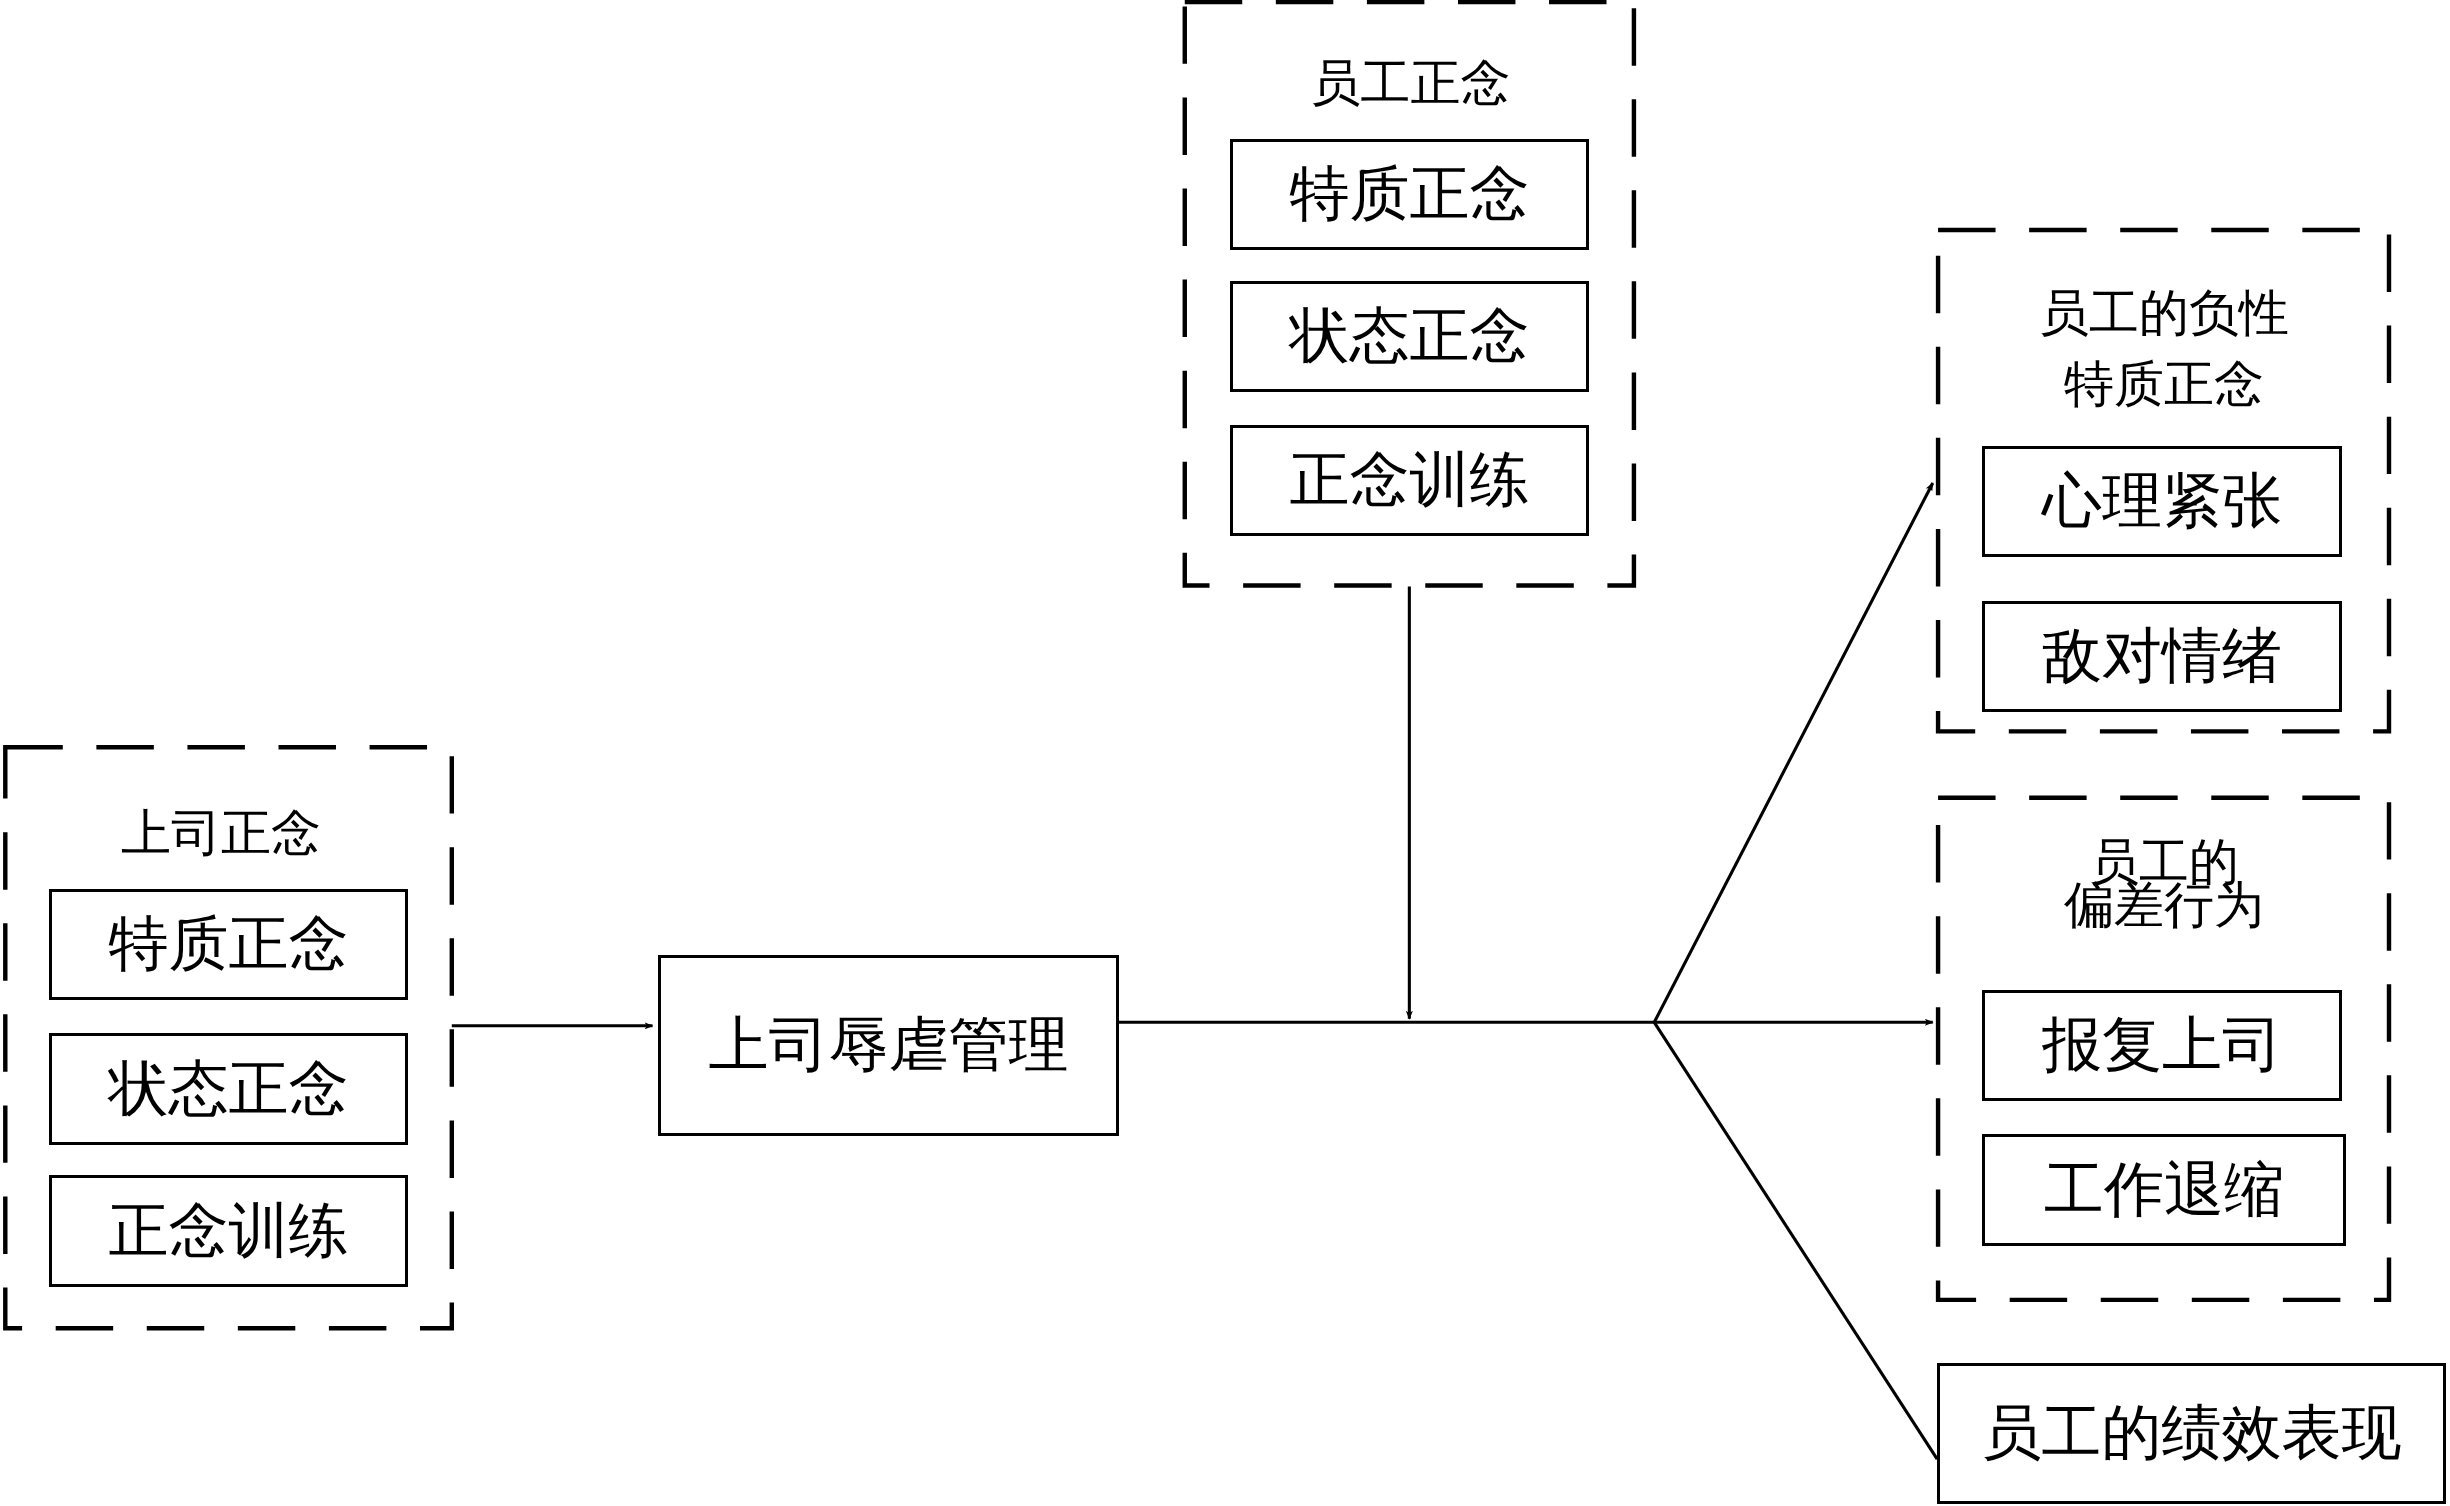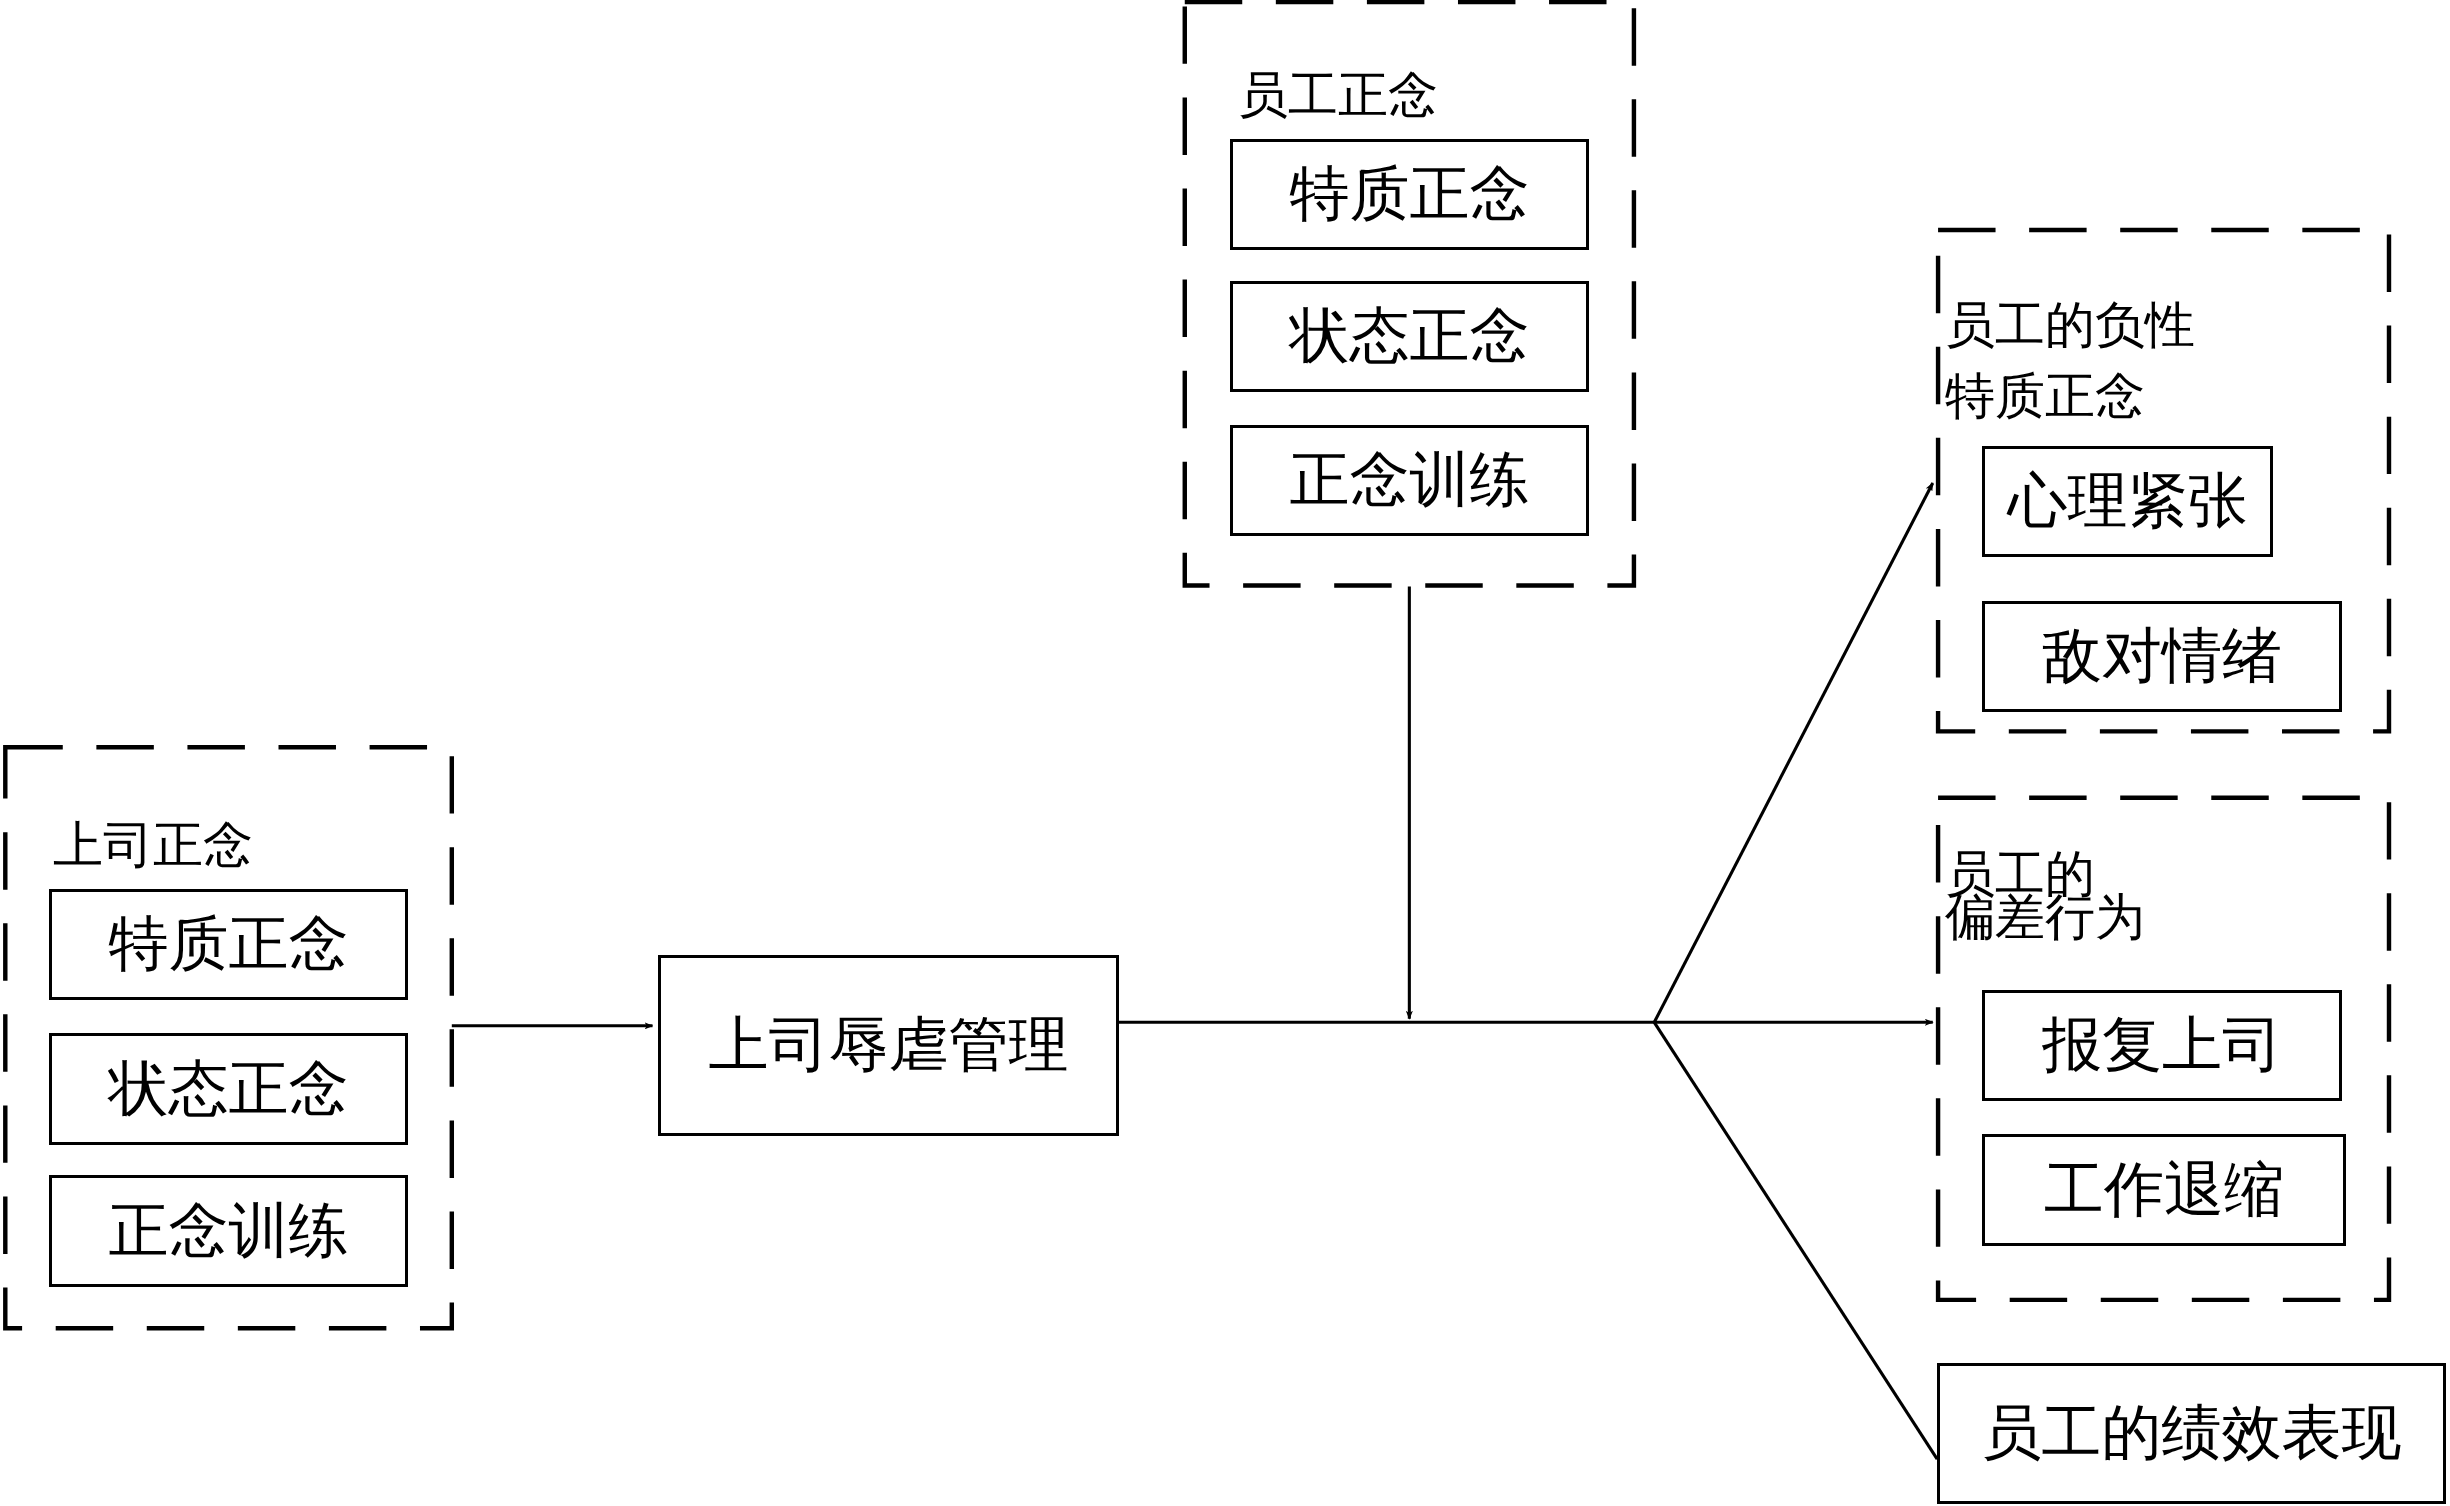--- a/index.html
+++ b/index.html
@@ -1,21 +1,21 @@
 <!DOCTYPE html>
 <html style="font-size:14px"><head>
 <meta charset="utf-8">
 <style>
   html, body { margin:0; padding:0; background:#ffffff; }
   body { width:2450px; height:1507px; position:relative; overflow:hidden;
          font-family:"DejaVu Serif", "Liberation Serif", serif; color:#000; }
   svg.lines { position:absolute; left:0; top:0; }
   .box { position:absolute; border:3.5px solid #000; box-sizing:border-box; background:#fff;
          display:flex; align-items:center; justify-content:center; font-size:60px; white-space:nowrap; }
-  .title { position:absolute; text-align:left; font-size:50px; line-height:74px; white-space:pre-line;margin-top:12px; }
+  .title { position:absolute; text-align:center; font-size:50px; line-height:74px; white-space:pre-line; }
 </style>
 </head>
 <body>
 
 <svg class="lines" width="2450" height="1507" viewBox="0 0 2771 1704">
   <defs>
     <marker id="arr" markerWidth="10" markerHeight="8" refX="9" refY="4" orient="auto" markerUnits="userSpaceOnUse" viewBox="0 0 10 8">
       <path d="M0,0 L10,4 L0,8 L2.5,4 Z" fill="#000"></path>
     </marker>
   </defs>
@@ -40,21 +40,21 @@
 
 <div class="box" style="left:658px; top:955px; width:461px; height:181px;">上司辱虐管理</div>
 
 <div class="title" style="left:1238px; top:46px; width:345px;">员工正念</div>
 <div class="box" style="left:1230px; top:139px; width:359px; height:111px;">特质正念</div>
 <div class="box" style="left:1230px; top:281px; width:359px; height:111px;">状态正念</div>
 <div class="box" style="left:1230px; top:425px; width:359px; height:111px;">正念训练</div>
 
 <div class="title" style="left:1945px; top:276px; width:438px;">员工的负性</div>
 <div class="title" style="left:1945px; top:347px; width:438px;">特质正念</div>
-<div class="box" style="left:1982px; top:446px; width:291px; height:111px;">心理紧张</div>
+<div class="box" style="left:1982px; top:446px; width:360px; height:111px;">心理紧张</div>
 <div class="box" style="left:1982px; top:589px; width:360px; height:111px;margin-top:12px;">敌对情绪</div>
 
 <div class="title" style="left:1945px; top:825px; width:438px;">员工的</div>
 <div class="title" style="left:1945px; top:868px; width:438px;">偏差行为</div>
 <div class="box" style="left:1982px; top:990px; width:360px; height:111px;">报复上司</div>
 <div class="box" style="left:1982px; top:1134px; width:364px; height:112px;">工作退缩</div>
 
 <div class="box" style="left:1937px; top:1363px; width:509px; height:141px;">员工的绩效表现</div>
 
 

